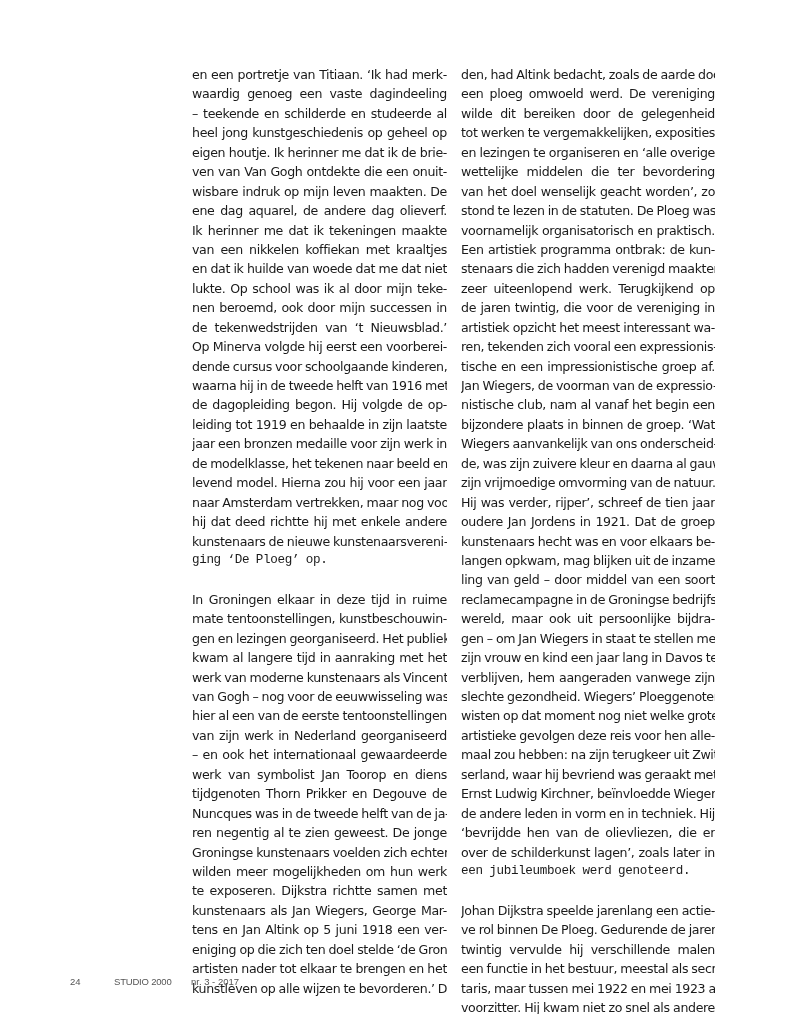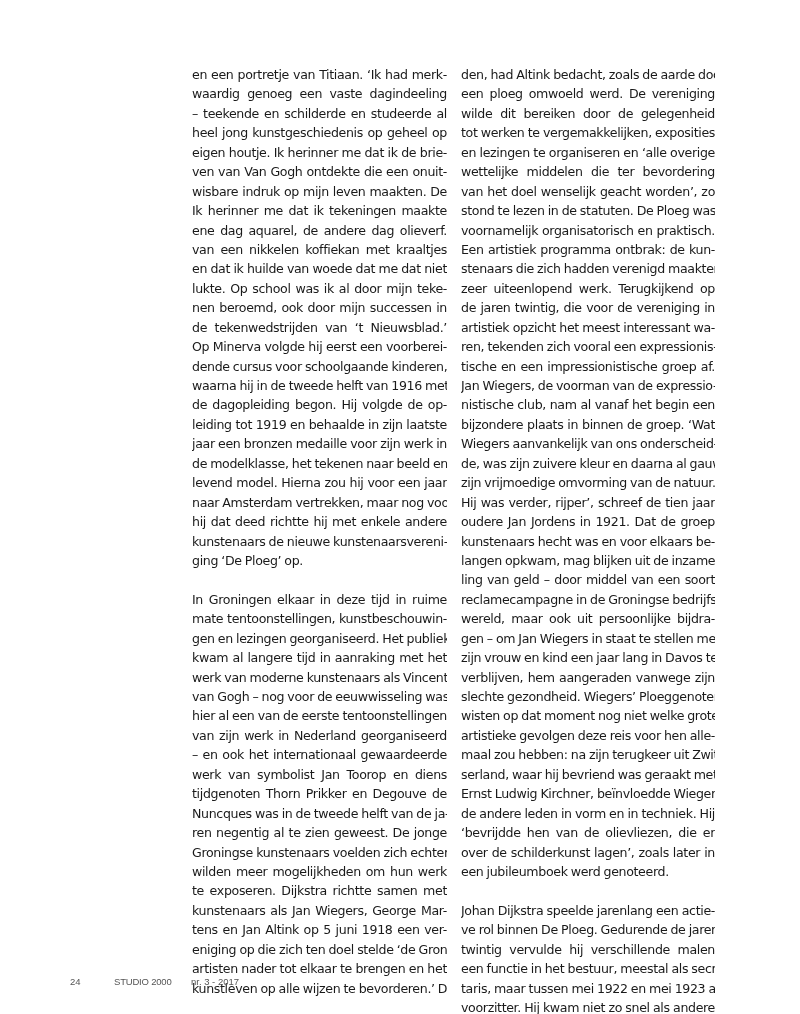--- a/index.html
+++ b/index.html
@@ -13,21 +13,21 @@
     font-size: 12.6px;
     line-height: 19.45px;
     color: #1a1a1a;
     letter-spacing: -0.35px;
     word-spacing: -0.5px;
   }
   .col-left { left: 192px; }
   .col-right { left: 461px; width: 254px; }
   .para { margin: 0; text-align: justify; }
   .line { display: block; text-align: justify; text-align-last: justify; white-space: nowrap; height: 19.45px; overflow: hidden; }
-  .line.last { text-align-last: left; }
+  .line.last { text-align-last: left; font-family: Liberation Mono, monospace; }
   .gap { height: 19.45px; }
   .footer {
     position: absolute; top: 976px; left: 0; width: 740px; height: 16px;
     font-family: "Liberation Sans", sans-serif; font-size: 9.5px; color: #555;
   }
   .footer span { position: absolute; top: 0; }
   .f-page { left: 70px; }
   .f-mag { left: 114px; letter-spacing: -0.2px; }
   .f-issue { left: 191px; }
 </style>
@@ -37,22 +37,22 @@
 <div class="page">
   <div class="col col-left">
       <div class="para">
         <span class="line">en een portretje van Titiaan. ‘Ik had merk-</span>
         <span class="line">waardig genoeg een vaste dagindeeling</span>
         <span class="line">– teekende en schilderde en studeerde al</span>
         <span class="line">heel jong kunstgeschiedenis op geheel op</span>
         <span class="line">eigen houtje. Ik herinner me dat ik de brie-</span>
         <span class="line">ven van Van Gogh ontdekte die een onuit-</span>
         <span class="line">wisbare indruk op mijn leven maakten. De</span>
+        <span class="line">ene dag aquarel, de andere dag olieverf.</span>
         <span class="line">Ik herinner me dat ik tekeningen maakte</span>
-        <span class="line">ene dag aquarel, de andere dag olieverf.</span>
         <span class="line">van een nikkelen koffiekan met kraaltjes</span>
         <span class="line">en dat ik huilde van woede dat me dat niet</span>
         <span class="line">lukte. Op school was ik al door mijn teke-</span>
         <span class="line">nen beroemd, ook door mijn successen in</span>
         <span class="line">de tekenwedstrijden van ‘t Nieuwsblad.’</span>
         <span class="line">Op Minerva volgde hij eerst een voorberei-</span>
         <span class="line">dende cursus voor schoolgaande kinderen,</span>
         <span class="line">waarna hij in de tweede helft van 1916 met</span>
         <span class="line">de dagopleiding begon. Hij volgde de op-</span>
         <span class="line">leiding tot 1919 en behaalde in zijn laatste</span>

